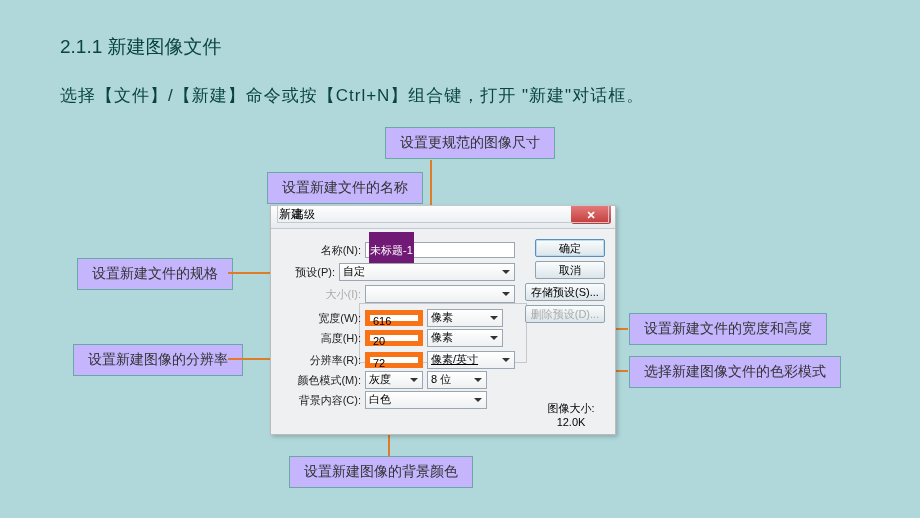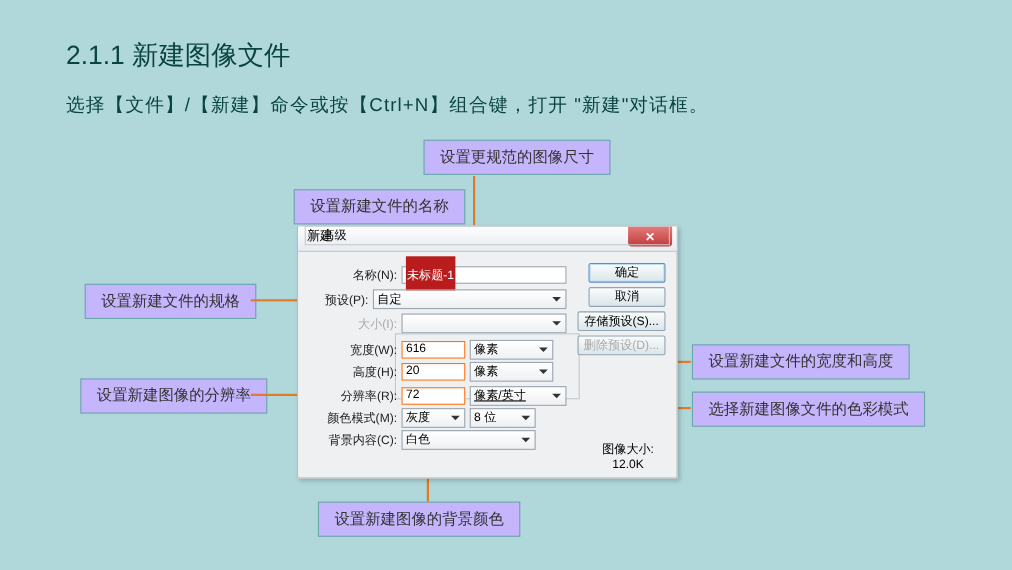--- a/index.html
+++ b/index.html
@@ -4,21 +4,21 @@
   <style>
     * { box-sizing: border-box; margin: 0; padding: 0; }
     body { 
       width: 920px; height: 518px; 
       background: #b0d8db; 
       font-family: "Microsoft YaHei", Arial, sans-serif;
       font-size: 14px;
       position: relative;
       overflow: hidden;
     }
-    .heading { position: absolute; left: 60px; top: 34px; font-size: 24px; color: #0a4440; }
+    .heading { position: absolute; left: 60px; top: 34px; font-size: 19px; color: #0a4440; }
     .subtext { position: absolute; left: 60px; top: 84px; font-size: 17px; color: #0a4440; letter-spacing: 1px; }
     
     
     .callout {
       position: absolute;
       background: #c4b5fd;
       border: 1px solid #6aa7a7;
       padding: 6px 14px;
       font-size: 14px;
       color: #333;
@@ -60,36 +60,36 @@
       margin-right: 4px;
       display: flex; align-items: center; justify-content: center;
       color: #fff; font-size: 11px; font-weight: bold;
     }
     .dlg-body { position: relative; font-size: 11px; }
     
     .row { position: absolute; display: flex; align-items: center; height: 18px; }
     .row .lbl { width: 58px; text-align: right; padding-right: 4px; color: #222; }
     
     .txt-in {
-      height: 16px; border: 1px solid #f97316; background: #fff;
+      height: 16px; border: 5px solid #f97316; background: #fff;
       font-size: 11px; padding: 0 3px;
     }
     .sel {
       height: 18px; border: 1px solid #9aa6b2; background: linear-gradient(#fff,#eef0f2);
       font-size: 11px; padding: 0 14px 0 3px;
       position: relative;
     }
     .sel::after {
       content:""; position: absolute; right: 4px; top: 6px;
       border-left: 4px solid transparent; border-right: 4px solid transparent;
       border-top: 4px solid #333;
     }
     .name-in { width: 150px; background: #fff; color: #0056d0; font-size:11px;
       border:1px solid #9aa6b2; height:16px; padding:0 3px; }
-    .name-highlight { background:#b91c1c; color:#fff; padding:12px 1px;margin-top:23px; }
+    .name-highlight { background:#701a75; color:#fff; padding:12px 1px;margin-top:23px; }
     
     .btn {
       position: absolute; width: 70px; height: 18px;
       background: linear-gradient(#fafcfc,#dbe5ea);
       border: 1px solid #8fa3b0; border-radius: 2px;
       font-size: 11px; text-align: center; line-height: 16px;
     }
     .btn.primary { border: 1px solid #5a8fbd; box-shadow: inset 0 0 0 1px #bcdcf2; }
     .btn.disabled { color:#aaa; }
     

